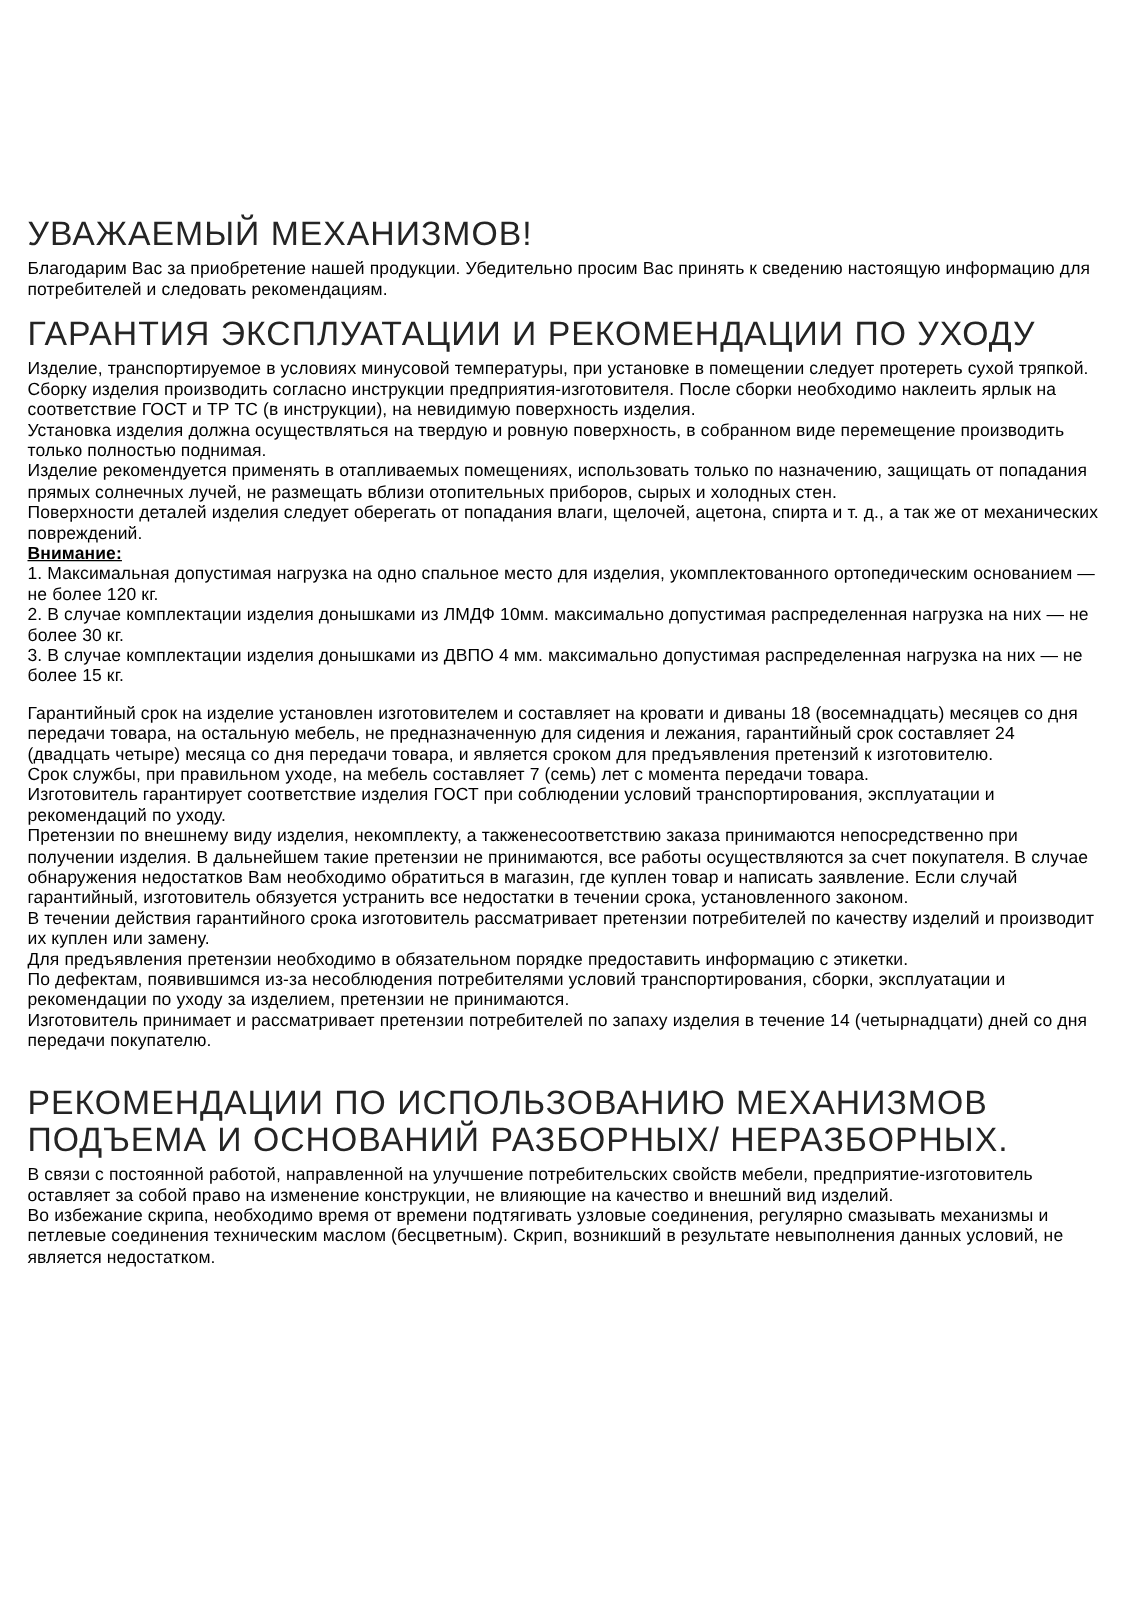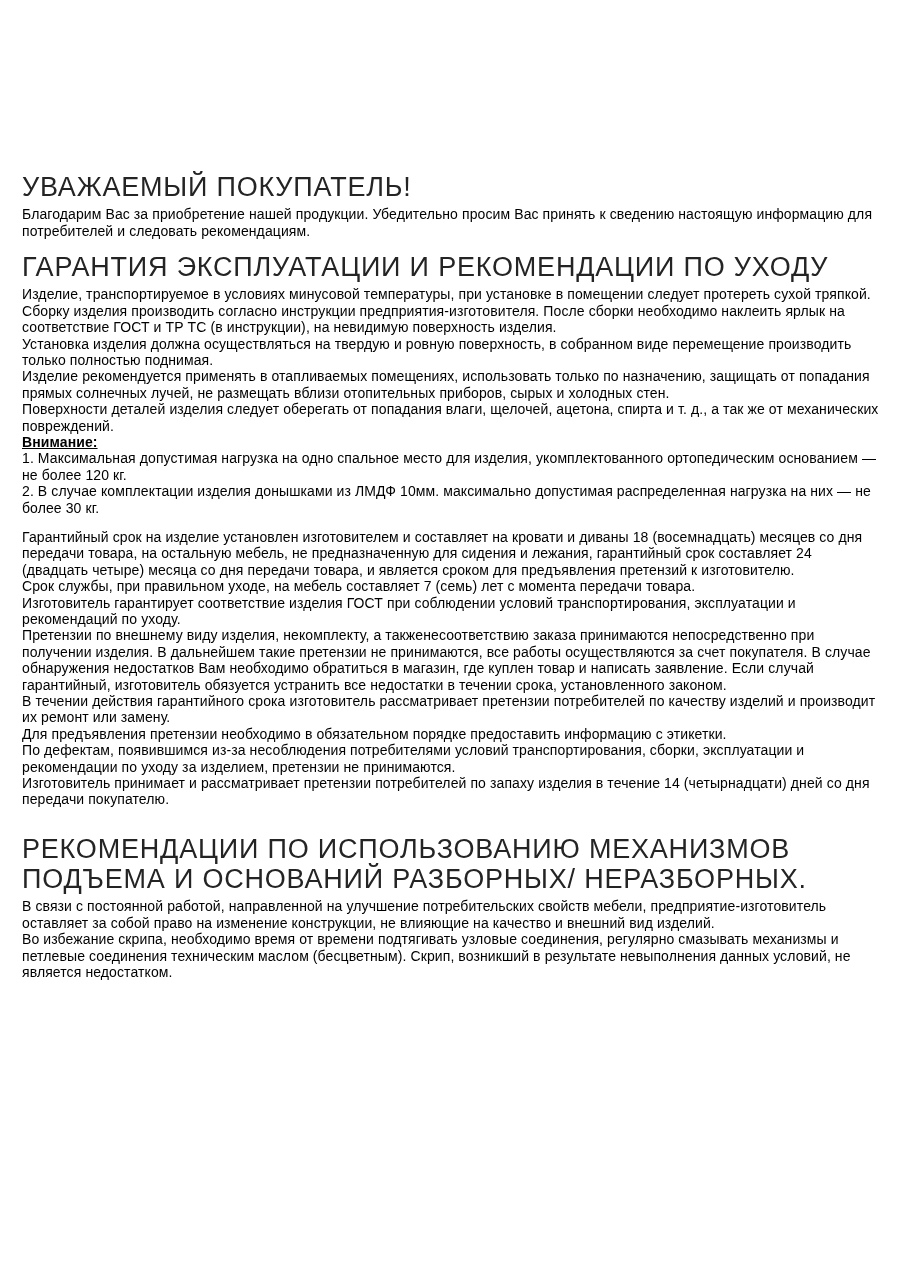--- a/index.html
+++ b/index.html
@@ -50,47 +50,48 @@
     font-weight: bold;
     text-decoration: underline;
   }
 </style>
 </head>
 <body>
 
 <div class="doc">
 
   <section class="section">
-    <h1 class="section-heading">УВАЖАЕМЫЙ ПОКУПАТЕЛЬ!</h1>
+    <h1 class="section-heading">УВАЖАЕМЫЙ МЕХАНИЗМОВ!</h1>
     <div class="body-text">
       <p>Благодарим Вас за приобретение нашей продукции. Убедительно просим Вас принять к сведению настоящую информацию для потребителей и следовать рекомендациям.</p>
     </div>
   </section>
 
   <section class="section">
     <h1 class="section-heading">ГАРАНТИЯ ЭКСПЛУАТАЦИИ И РЕКОМЕНДАЦИИ ПО УХОДУ</h1>
     <div class="body-text">
       <p>Изделие, транспортируемое в условиях минусовой температуры, при установке в помещении следует протереть сухой тряпкой.</p>
       <p>Сборку изделия производить согласно инструкции предприятия-изготовителя. После сборки необходимо наклеить ярлык на соответствие ГОСТ и ТР ТС (в инструкции), на невидимую поверхность изделия.</p>
       <p>Установка изделия должна осуществляться на твердую и ровную поверхность, в собранном виде перемещение производить только полностью поднимая.</p>
       <p>Изделие рекомендуется  применять в отапливаемых помещениях, использовать только по назначению, защищать от попадания прямых солнечных лучей, не размещать вблизи отопительных приборов, сырых и холодных стен.</p>
       <p>Поверхности деталей изделия следует оберегать от попадания влаги, щелочей, ацетона, спирта и т. д., а так же от механических повреждений.</p>
       <p><span class="attention-label">Внимание:</span></p>
       <p>1. Максимальная допустимая нагрузка на одно спальное место для изделия, укомплектованного ортопедическим основанием — не более 120 кг.</p>
       <p>2. В случае комплектации изделия донышками из ЛМДФ 10мм. максимально допустимая распределенная нагрузка на них — не более 30 кг.</p>
+      <p>3. В случае комплектации изделия донышками из ДВПО 4 мм. максимально допустимая распределенная нагрузка на них — не более 15 кг.</p>
     </div>
   </section>
 
   <section class="section">
     <div class="body-text">
       <p>Гарантийный срок на изделие установлен изготовителем и составляет на кровати и диваны 18 (восемнадцать) месяцев со дня передачи товара, на остальную мебель, не предназначенную для сидения и лежания, гарантийный срок составляет 24 (двадцать четыре) месяца со дня передачи товара, и является сроком для предъявления претензий к изготовителю.</p>
       <p>Срок службы, при правильном уходе, на мебель составляет 7 (семь) лет с момента передачи товара.</p>
       <p>Изготовитель гарантирует соответствие изделия ГОСТ при соблюдении условий транспортирования, эксплуатации и рекомендаций по уходу.</p>
       <p>Претензии по внешнему виду изделия, некомплекту, а такженесоответствию заказа принимаются непосредственно при получении изделия. В дальнейшем такие претензии не принимаются, все работы осуществляются за счет покупателя. В случае обнаружения недостатков  Вам необходимо обратиться в магазин, где куплен товар и написать заявление. Если случай гарантийный, изготовитель обязуется устранить все недостатки в течении срока, установленного законом.</p>
-      <p>В течении действия гарантийного срока изготовитель рассматривает претензии потребителей по качеству изделий и производит их ремонт или замену.</p>
+      <p>В течении действия гарантийного срока изготовитель рассматривает претензии потребителей по качеству изделий и производит их куплен или замену.</p>
       <p>Для предъявления претензии необходимо в обязательном порядке предоставить информацию с этикетки.</p>
       <p>По дефектам, появившимся из-за несоблюдения потребителями условий транспортирования, сборки, эксплуатации и рекомендации по уходу за изделием, претензии не принимаются.</p>
       <p>Изготовитель принимает и рассматривает претензии потребителей по запаху изделия в течение 14 (четырнадцати) дней со дня передачи  покупателю.</p>
     </div>
   </section>
 
   <section class="section big-gap">
     <h1 class="section-heading">РЕКОМЕНДАЦИИ ПО ИСПОЛЬЗОВАНИЮ МЕХАНИЗМОВ ПОДЪЕМА И ОСНОВАНИЙ РАЗБОРНЫХ/ НЕРАЗБОРНЫХ.</h1>
     <div class="body-text">
       <p>В связи с постоянной работой, направленной на улучшение потребительских свойств мебели, предприятие-изготовитель оставляет за собой право на изменение конструкции, не влияющие на качество и внешний вид изделий.</p>

